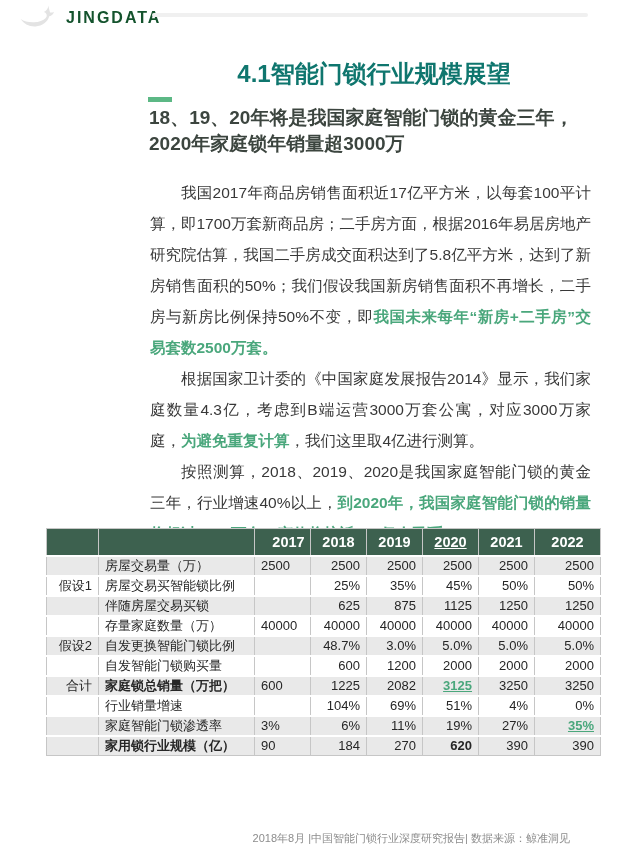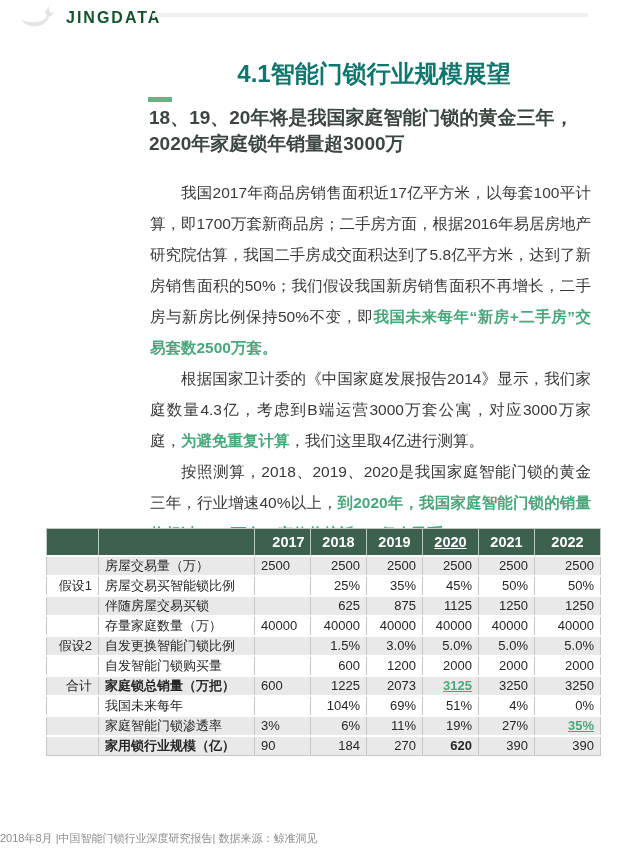--- a/index.html
+++ b/index.html
@@ -40,21 +40,21 @@
   tr.shade td{background:var(--shade);}
   tr.plain td{background:#ffffff;}
   td.group{text-align:right;}
   td.label{text-align:left;}
   td.v0{text-align:left;}
   td.vn{text-align:right;}
   .cell-green{color:var(--green); font-weight:bold;text-decoration:underline;}
   .cell-bold{font-weight:bold;}
   .lbl-bold{font-weight:bold;}
   
-  .footer{position:absolute; left:0; top:831px; width:570px; text-align:left; font-size:11px; color:#8c8c8c;}
+  .footer{position:absolute; left:0; top:831px; width:570px; text-align:right; font-size:11px; color:#8c8c8c;}
 </style>
 </head>
 <body>
 
 <div class="hdr-logo">
   <svg viewBox="0 0 44 30" aria-hidden="true">
     <path fill="#e3e3e3" d="M33.5 1.2c-0.4 3.4-2.3 6.1-5.1 7.3 2.2 0.6 3.4 2.2 3.2 4.2 -0.1 0.8-0.5 1.6-1.1 2.2 -2.6 2.7-7.6 4.5-12.9 4.8 -5.6 0.3-10.9-1-14.6-3.6 3.1 5.2 9.4 8.6 16.3 8.2 7.4-0.4 13.4-5 15.1-11.2 2.6-0.4 4.6-2.4 5.1-5.1 -1.3 0.9-2.8 1.2-4.2 0.9 -0.9-2.9-1.6-5.4-1.8-7.7Z"></path>
   </svg>
   <span class="brand">JINGDATA</span>
 </div>
@@ -122,49 +122,49 @@
         <td class="vn">40000</td>
         <td class="vn">40000</td>
         <td class="vn">40000</td>
         <td class="vn">40000</td>
         <td class="vn">40000</td>
       </tr>
       <tr class="shade">
         <td class="group">假设2</td>
         <td class="label">自发更换智能门锁比例</td>
         <td class="v0"></td>
-        <td class="vn">1.5%</td>
+        <td class="vn">48.7%</td>
         <td class="vn">3.0%</td>
         <td class="vn">5.0%</td>
         <td class="vn">5.0%</td>
         <td class="vn">5.0%</td>
       </tr>
       <tr class="plain">
         <td class="group"></td>
         <td class="label">自发智能门锁购买量</td>
         <td class="v0"></td>
         <td class="vn">600</td>
         <td class="vn">1200</td>
         <td class="vn">2000</td>
         <td class="vn">2000</td>
         <td class="vn">2000</td>
       </tr>
       <tr class="shade">
         <td class="group">合计</td>
         <td class="label lbl-bold">家庭锁总销量（万把）</td>
         <td class="v0">600</td>
         <td class="vn">1225</td>
-        <td class="vn">2073</td>
+        <td class="vn">2082</td>
         <td class="vn cell-green">3125</td>
         <td class="vn">3250</td>
         <td class="vn">3250</td>
       </tr>
       <tr class="plain">
         <td class="group"></td>
-        <td class="label">我国未来每年</td>
+        <td class="label">行业销量增速</td>
         <td class="v0"></td>
         <td class="vn">104%</td>
         <td class="vn">69%</td>
         <td class="vn">51%</td>
         <td class="vn">4%</td>
         <td class="vn">0%</td>
       </tr>
       <tr class="shade">
         <td class="group"></td>
         <td class="label">家庭智能门锁渗透率</td>

